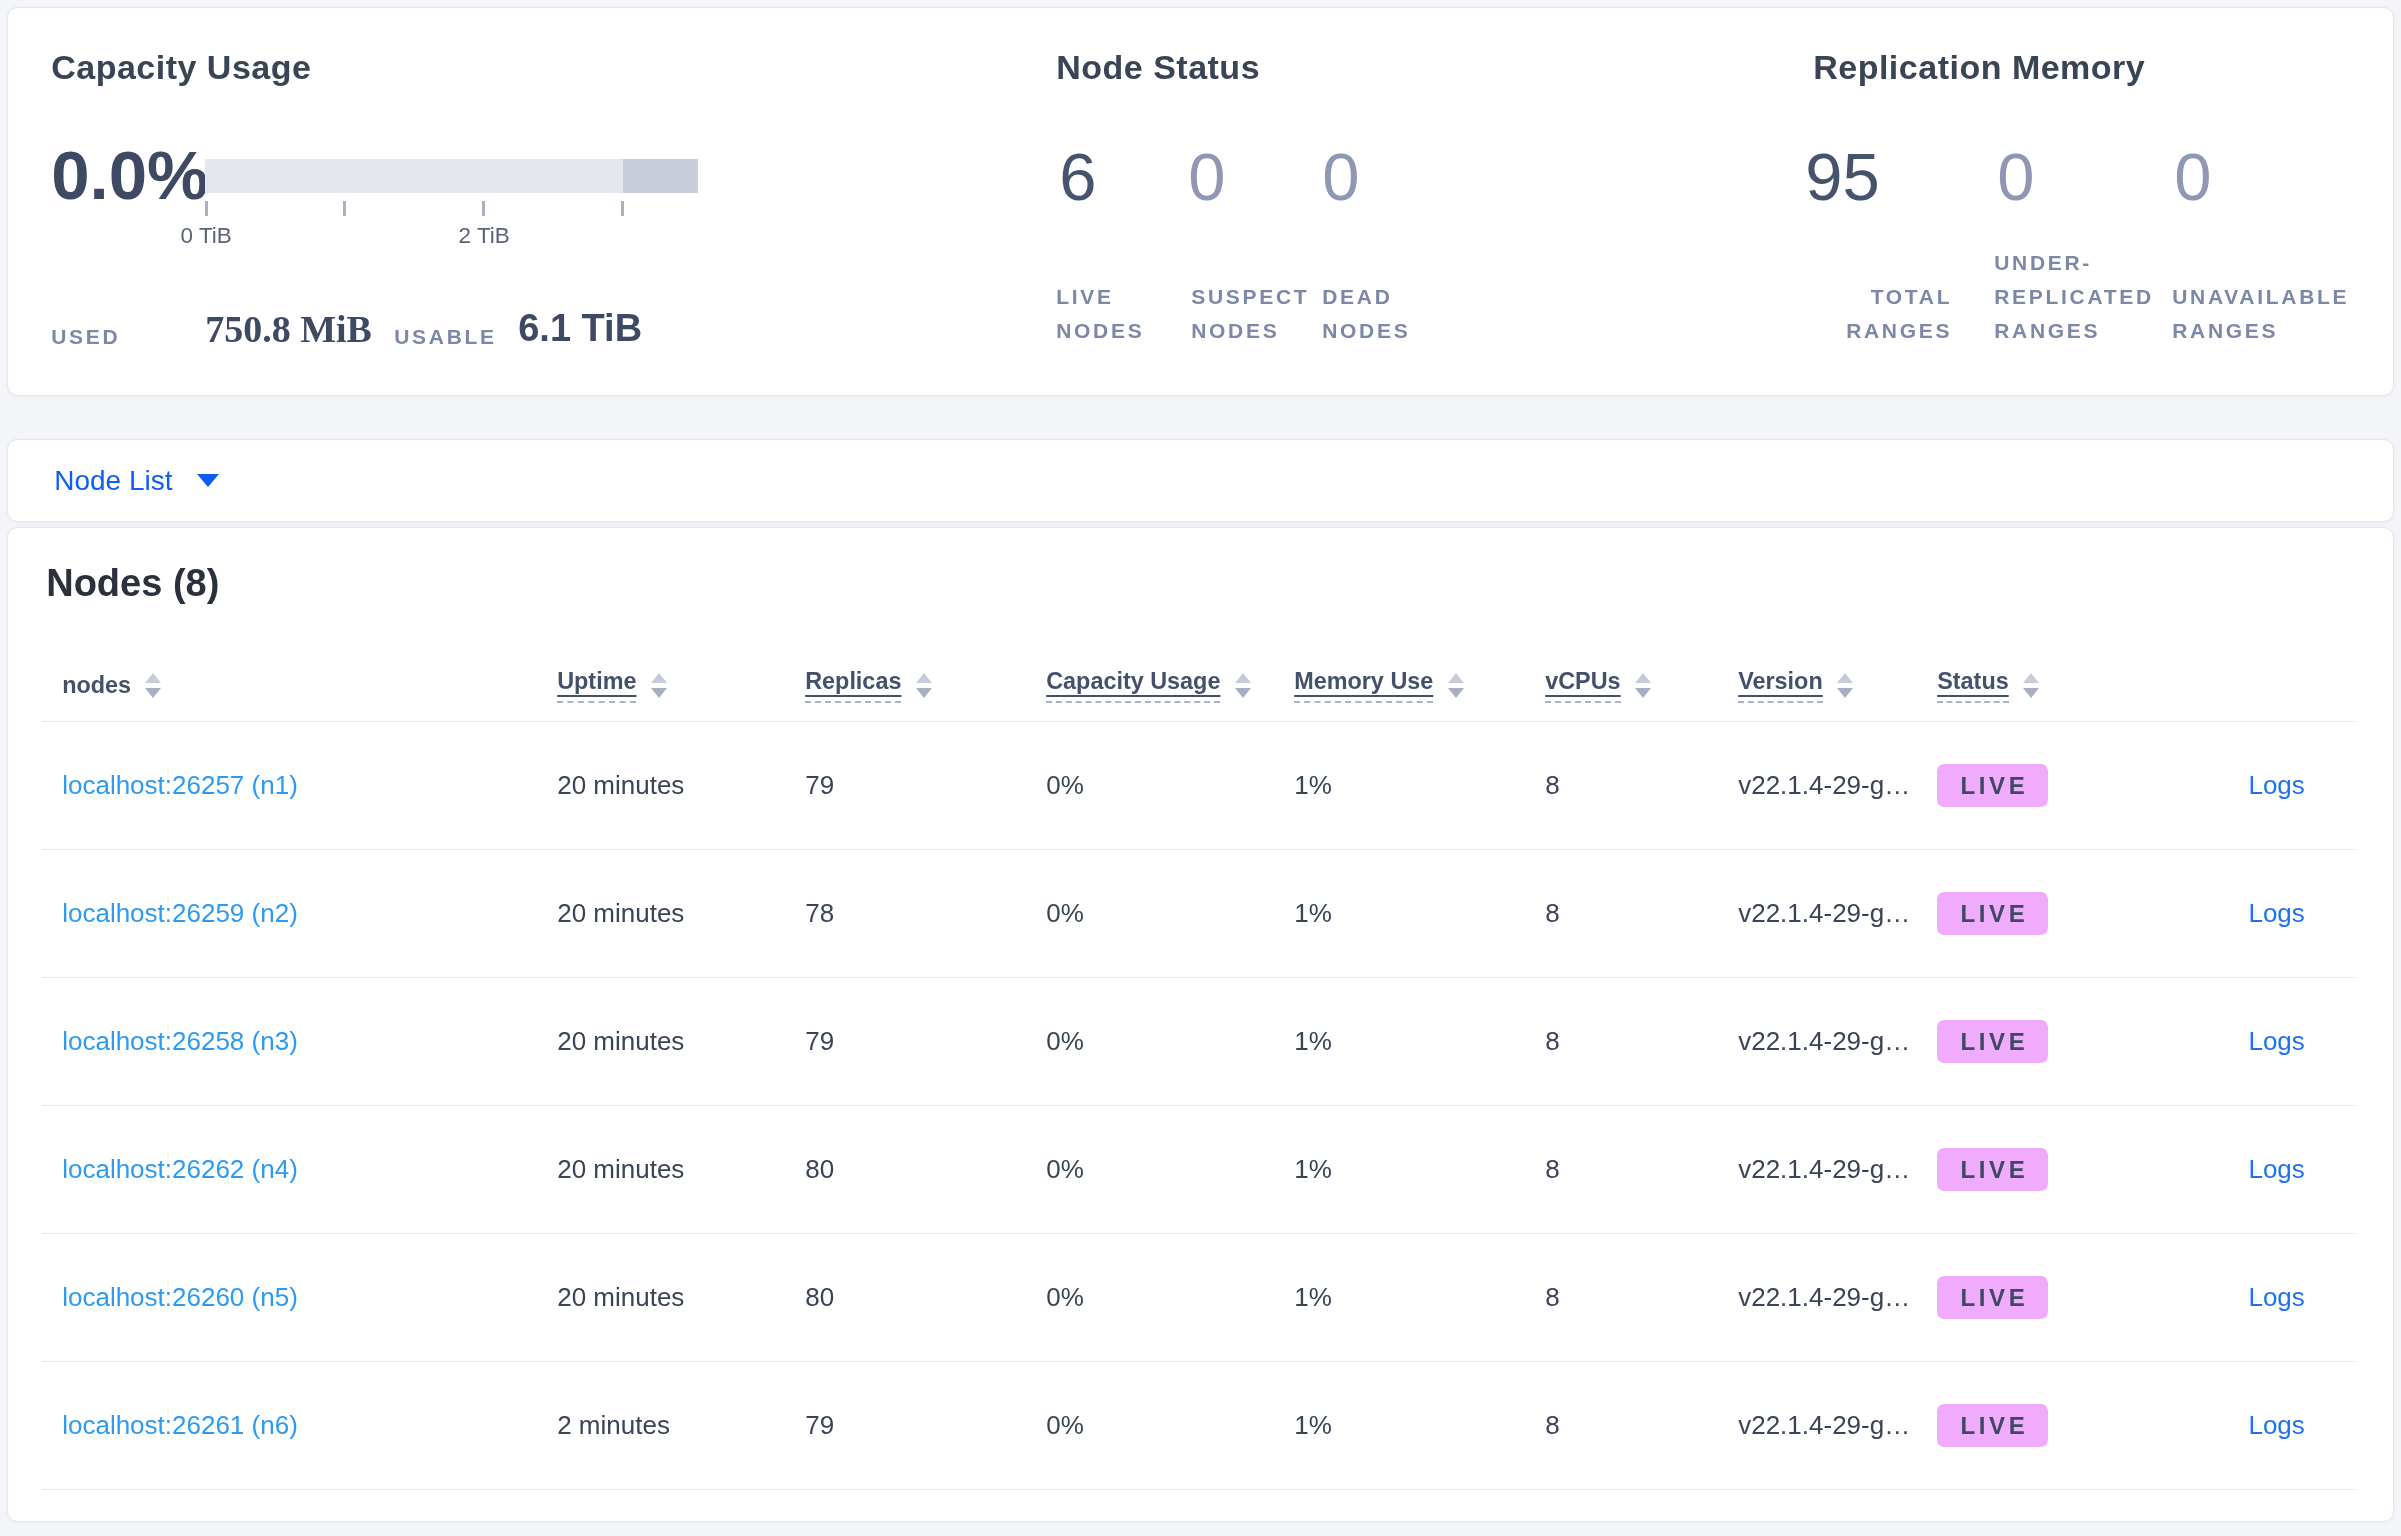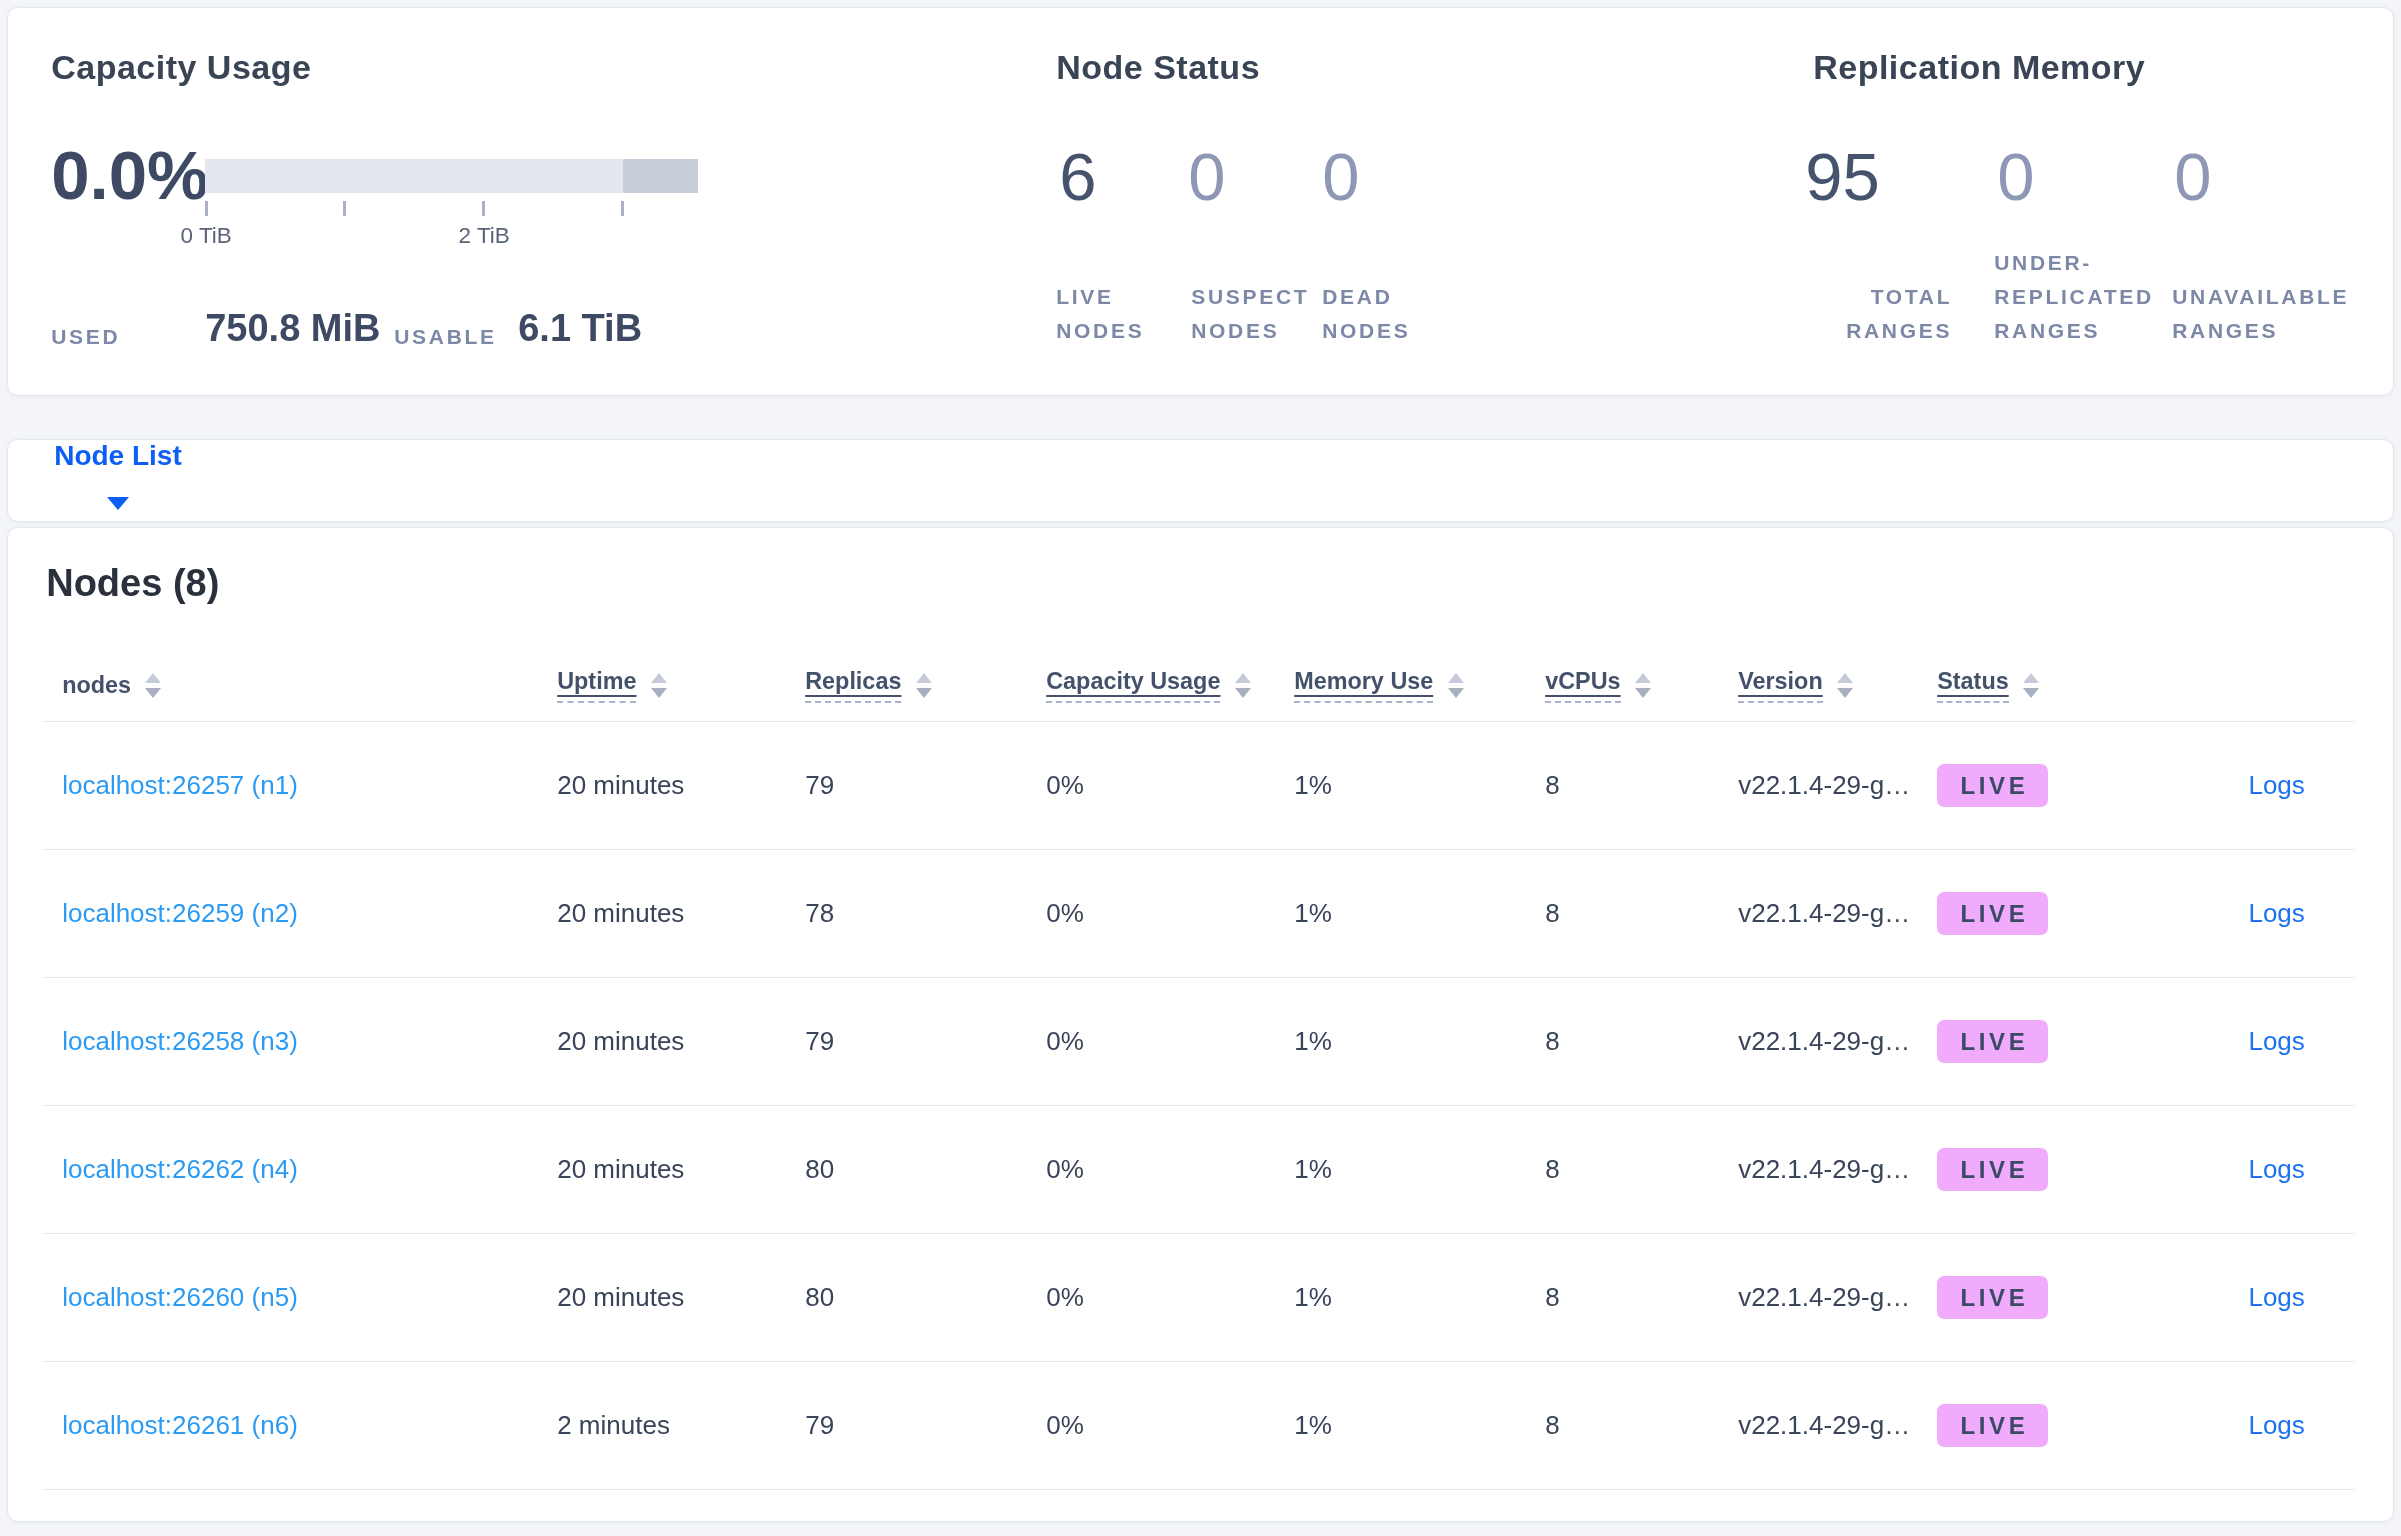--- a/index.html
+++ b/index.html
@@ -62,21 +62,21 @@
   }
   .cap-kv-value {
     position: absolute; top: 299px;
     font-size: 38px; font-weight: 600; color: #3e4a63;
   }
   
   #nodelist-card { top: 439px; height: 83px; }
   #nodelist-toggle {
     position: absolute; left: 46px; top: 0; height: 100%;
     display: inline-flex; align-items: center; gap: 25px;
-    color: #0d5ef5; font-size: 28px; font-weight: 700; cursor: pointer; flex-direction: column;
+    color: #0d5ef5; font-size: 28px; font-weight: 400; cursor: pointer;
   }
   #nodelist-caret {
     width: 0; height: 0;
     border-left: 11.7px solid transparent;
     border-right: 11.7px solid transparent;
     border-top: 13.5px solid #0d5ef5;
   }
   
   #nodes-card { top: 527px; height: 995px; }
   #nodes-title {
@@ -139,21 +139,21 @@
     <div id="cap-bar">
       <div class="endseg"></div>
     </div>
     <div class="cap-tick" style="left:197px;"></div>
     <div class="cap-tick" style="left:335px;"></div>
     <div class="cap-tick" style="left:474px;"></div>
     <div class="cap-tick" style="left:613px;"></div>
     <div class="cap-tick-label" style="left:144px;">0 TiB</div>
     <div class="cap-tick-label" style="left:422px;">2 TiB</div>
     <div class="cap-kv-label" style="left:43px;">USED</div>
-    <div class="cap-kv-value" style="left:197px;">750.8 MiB</div>
+    <div class="cap-kv-value" style="left:197px;font-family:Liberation Serif, serif;">750.8 MiB</div>
     <div class="cap-kv-label" style="left:386px;">USABLE</div>
     <div class="cap-kv-value" style="left:510px;">6.1 TiB</div>
   </div>
 
   <div>
     <div class="panel-title" style="left:1048px;text-align:right;">Node Status</div>
     <div class="big-num" style="left:1051px;">6</div>
     <div class="big-num muted" style="left:1180px;">0</div>
     <div class="big-num muted" style="left:1314px;">0</div>
     <div class="stat-label" style="left:1048px; width:117px;">LIVE NODES</div>

